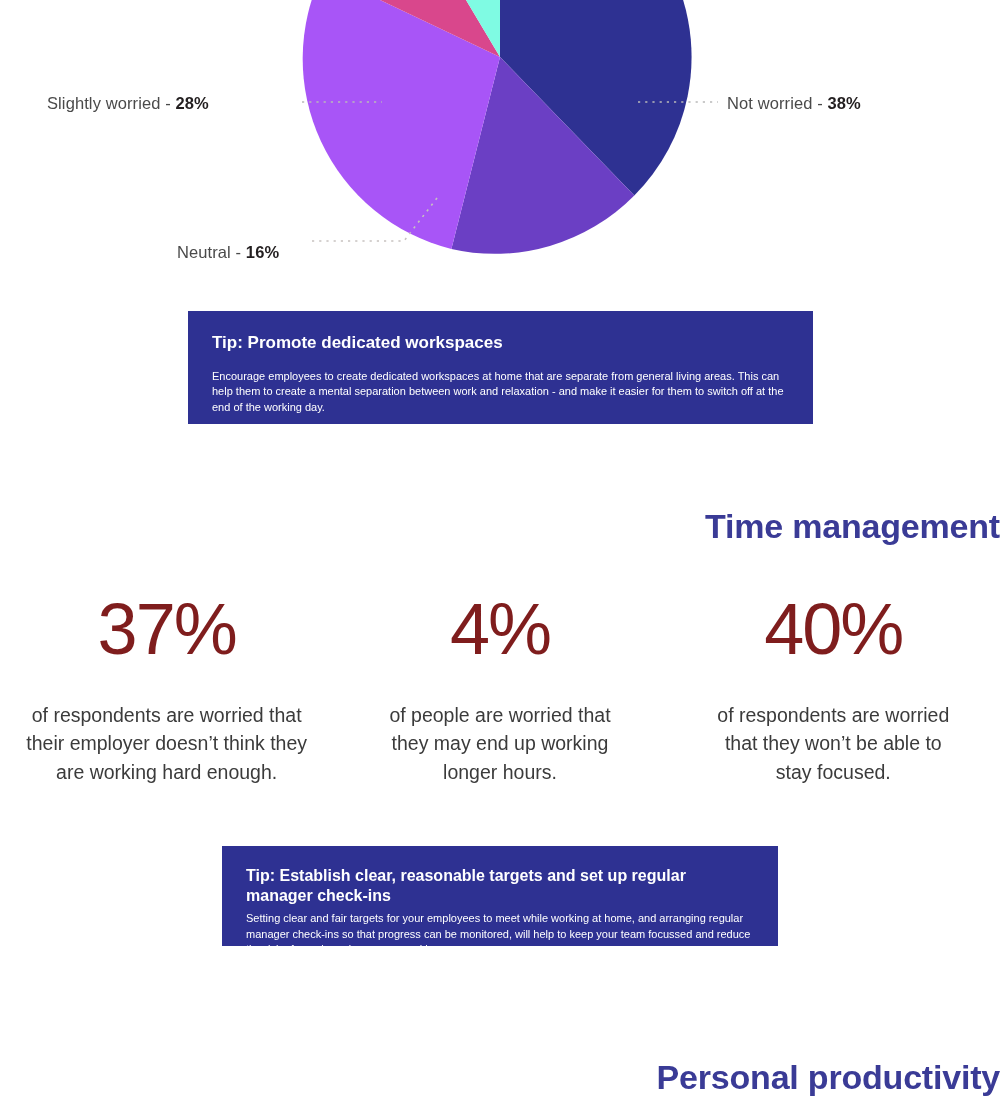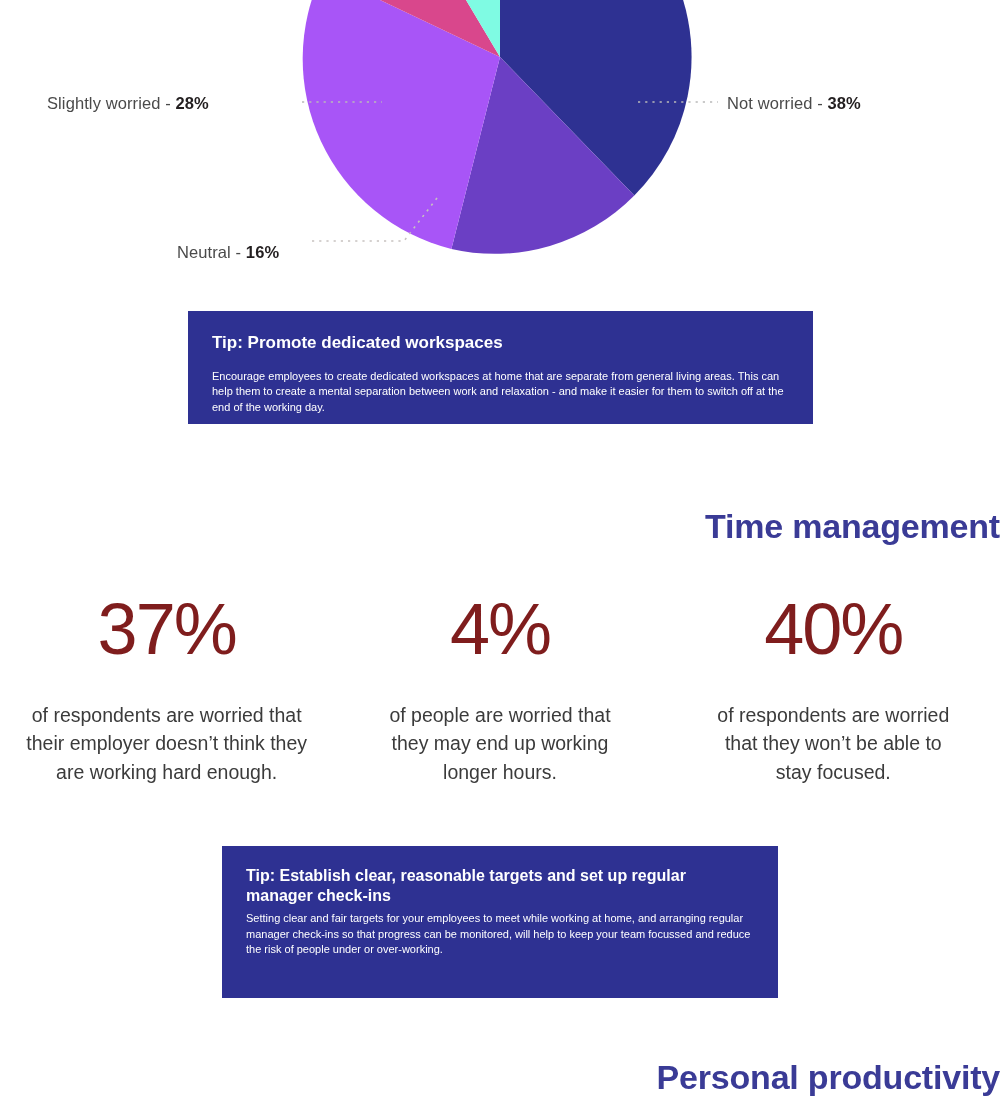--- a/index.html
+++ b/index.html
@@ -28,21 +28,21 @@
   }
   .tip-title{
     font-weight:700;line-height:1.22;margin:0;
   }
   .tip-body{
     margin:0;font-weight:400;
   }
   #tip1{left:188px;top:311px;width:625px;height:113px;padding:22px 24px 0 24px;}
   #tip1 .tip-title{font-size:17px;margin-bottom:15px;}
   #tip1 .tip-body{font-size:11px;line-height:1.42;max-width:578px;}
-  #tip2{left:222px;top:846px;width:556px;height:152px;padding:20px 24px 0 24px;}
+  #tip2{left:222px;top:846px;width:556px;height:100px;padding:20px 24px 0 24px;}
   #tip2 .tip-title{font-size:16px;margin-bottom:6px;max-width:500px;}
   #tip2 .tip-body{font-size:11px;line-height:1.42;max-width:512px;}
 
   
   .section-heading{
     position:absolute;width:1000px;text-align:right;
     color:#3A3B96;font-weight:700;font-size:34px;letter-spacing:-.2px;
     margin:0;
   }
   #heading-time{top:507px;}

